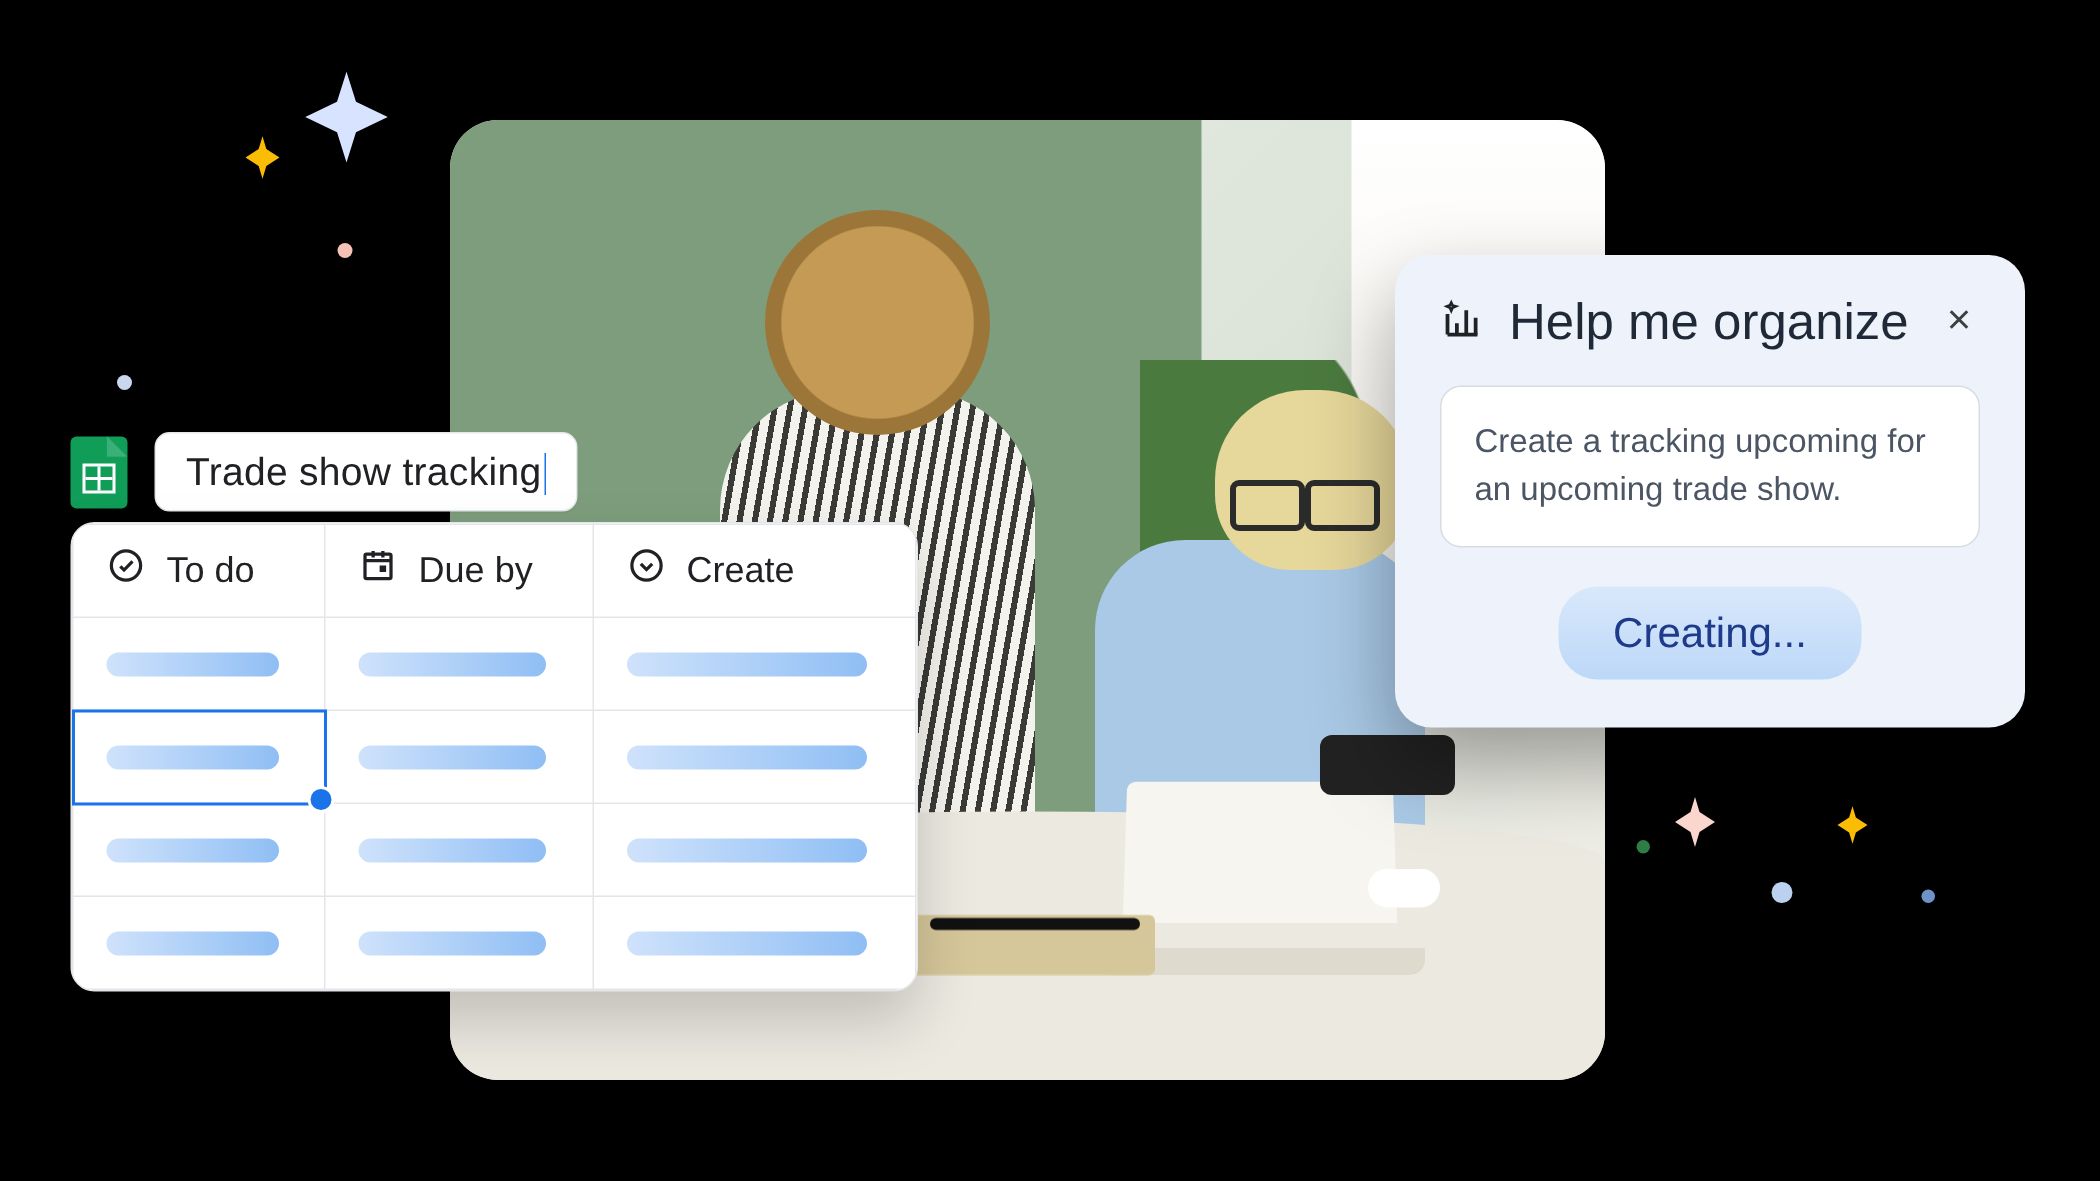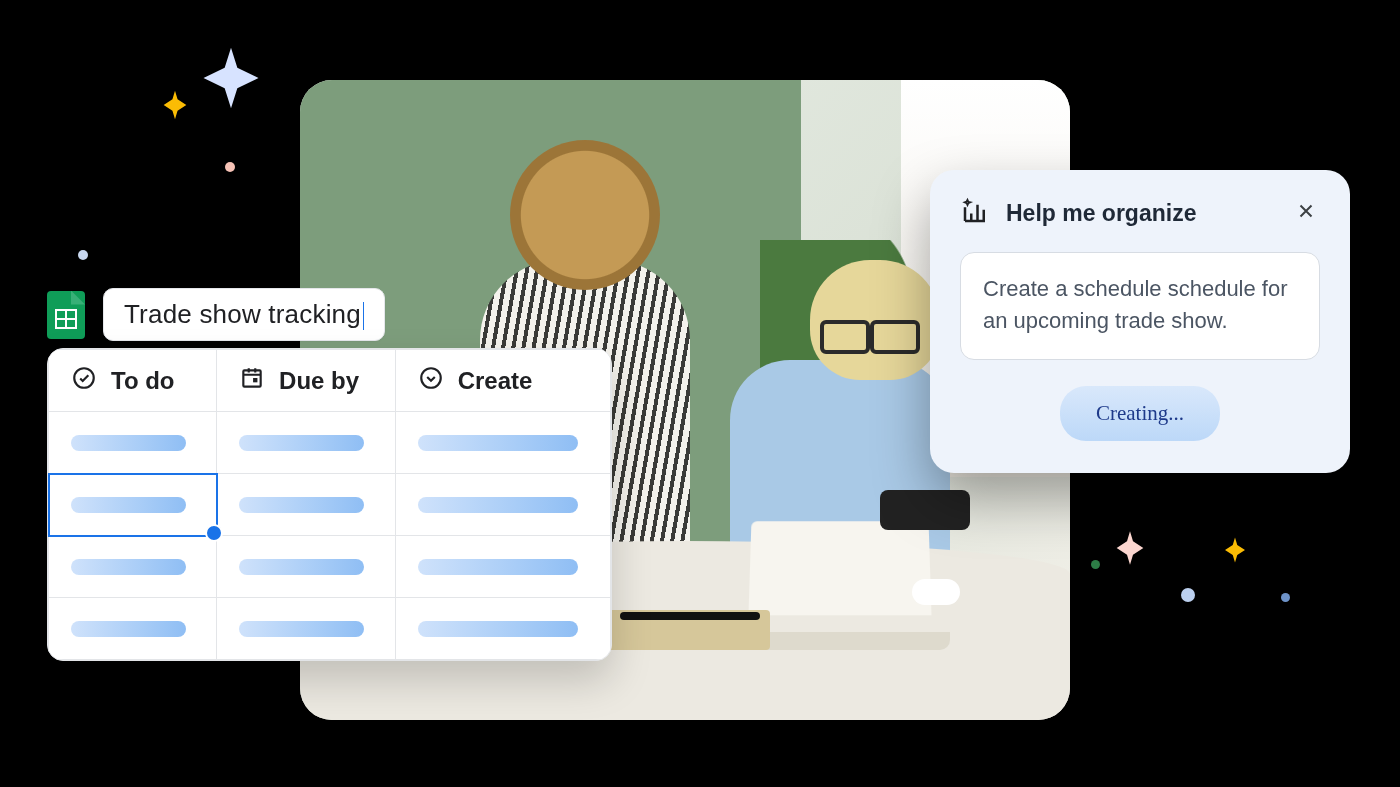--- a/index.html
+++ b/index.html
@@ -72,44 +72,44 @@
              font-size:26px;color:#202124;letter-spacing:.2px;min-width:275px;position:relative;
              box-shadow:0 1px 2px rgba(0,0,0,.04);}
   .doc-title .caret{display:inline-block;width:1px;height:28px;background:#1a73e8;vertical-align:middle;
                     margin-left:2px;animation:blink 1s steps(1) infinite;}
   @keyframes blink{50%{opacity:0;}}
 
   .grid-card{position:absolute;left:47px;top:348px;width:565px;background:#fff;border-radius:16px;
              border:1px solid #e3e5e8;box-shadow:0 20px 40px rgba(0,0,0,.18);overflow:hidden;}
   table.sheet{width:100%;border-collapse:collapse;}
   table.sheet th,table.sheet td{border:1px solid #e3e5e8;height:62px;padding:0 22px;vertical-align:middle;}
-  table.sheet th{font-weight:700;color:#202124;font-size:24px;text-align:left;background:#fff;}
+  table.sheet th{font-weight:400;color:#202124;font-size:24px;text-align:left;background:#fff;}
   .hdr{display:flex;align-items:center;gap:14px;}
   .hdr svg{width:26px;height:26px;flex:0 0 26px;stroke:#202124;}
   .pill{height:16px;border-radius:10px;background:linear-gradient(90deg,#cfe2fb 0%,#a9cdf7 60%,#8fbef4 100%);}
   .c-todo  .pill{width:115px;}
   .c-due   .pill{width:125px;}
   .c-status .pill{width:160px;}
   td.sel{position:relative;outline:2px solid #1a73e8;outline-offset:-1px;}
   td.sel::after{content:"";position:absolute;right:-7px;bottom:-7px;width:14px;height:14px;border-radius:50%;
                 background:#1a73e8;border:2px solid #fff;}
 
   
   .hmo{position:absolute;right:50px;top:170px;width:420px;background:#eef3fb;border-radius:24px;
        box-shadow:0 25px 55px rgba(0,0,0,.35);padding:26px 30px 32px;}
   .hmo-head{display:flex;align-items:center;gap:16px;}
-  .hmo-head .title{font-size:23px;color:#1f2937;flex:1;font-weight:700;}
+  .hmo-head .title{font-size:34px;color:#1f2937;flex:1;font-weight:400;}
   .hmo-head .close{width:28px;height:28px;display:flex;align-items:center;justify-content:center;cursor:pointer;}
   .hmo-head .close svg{width:22px;height:22px;stroke:#3c4043;}
   .hmo-icon svg{width:30px;height:30px;stroke:#202124;}
   .hmo-input{margin-top:22px;background:#fff;border:1px solid #d7dce3;border-radius:14px;padding:20px 22px;
              font-size:22px;line-height:1.45;color:#4b5563;min-height:108px;}
   .hmo-btnrow{display:flex;justify-content:center;margin-top:26px;}
   .hmo-btn{background:linear-gradient(180deg,#d9e8fb 0%,#bcd8f8 100%);border:none;border-radius:26px;
-           padding:15px 36px;font-size:21px;color:#1e3a8a;font-family:Liberation Serif, serif;cursor:progress;}
+           padding:15px 36px;font-size:28px;color:#1e3a8a;font-family:Liberation Sans, sans-serif;cursor:progress;}
 
   
   .spark{position:absolute;}
   .spark svg{display:block;}
   .dot{position:absolute;border-radius:50%;}
 </style>
 </head>
 <body>
 
 <div class="photo-card">
@@ -243,21 +243,21 @@
     <span class="title">Help me organize</span>
     <span class="close">
       <span>
         <svg viewBox="0 0 24 24" fill="none" stroke-width="2.2">
             <path d="M6 6l12 12M18 6L6 18"></path>
           </svg>
       </span>
     </span>
   </div>
   <div class="hmo-input">
-    <span>Create a schedule schedule for an upcoming trade show.</span>
+    <span>Create a tracking upcoming for an upcoming trade show.</span>
   </div>
   <div class="hmo-btnrow">
     <button class="hmo-btn">
       <span>Creating...</span>
     </button>
   </div>
 </div>
 
 <span class="spark" style="left:198px;top:45px">
   <svg width="66" height="66" viewBox="0 0 24 24">

